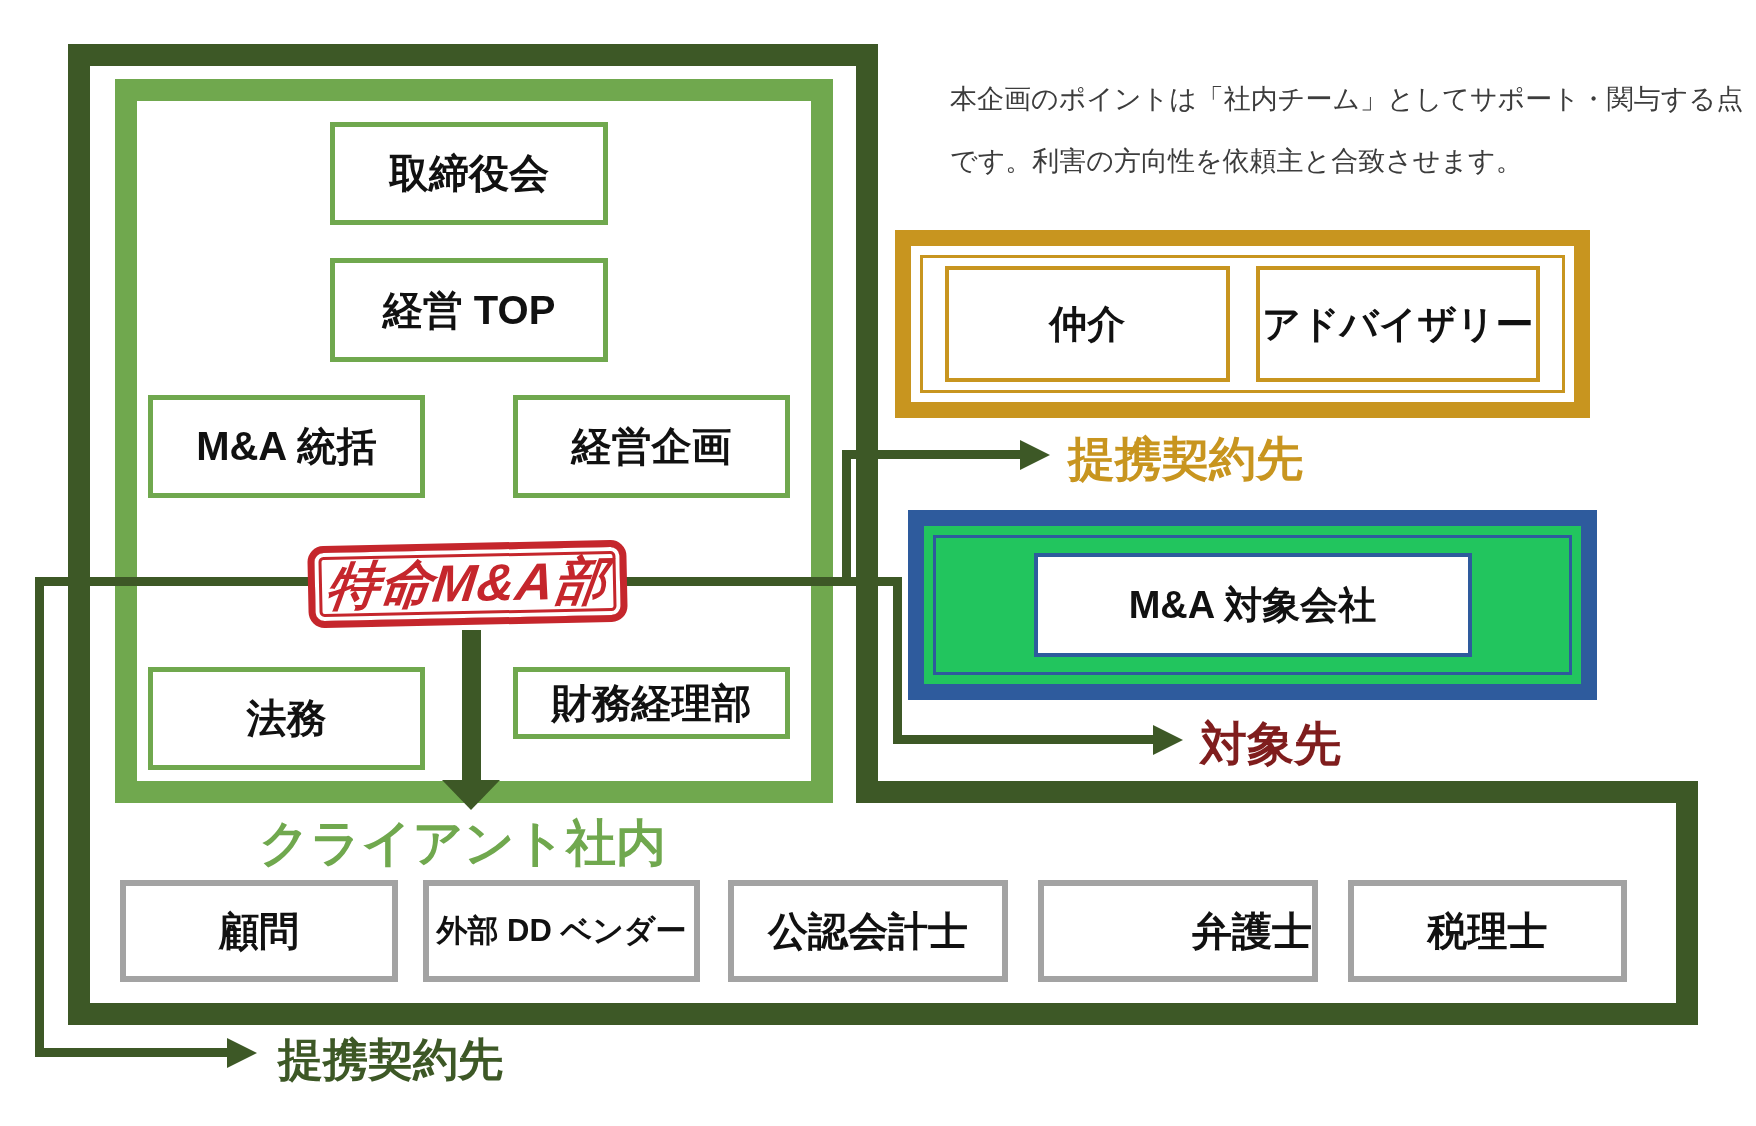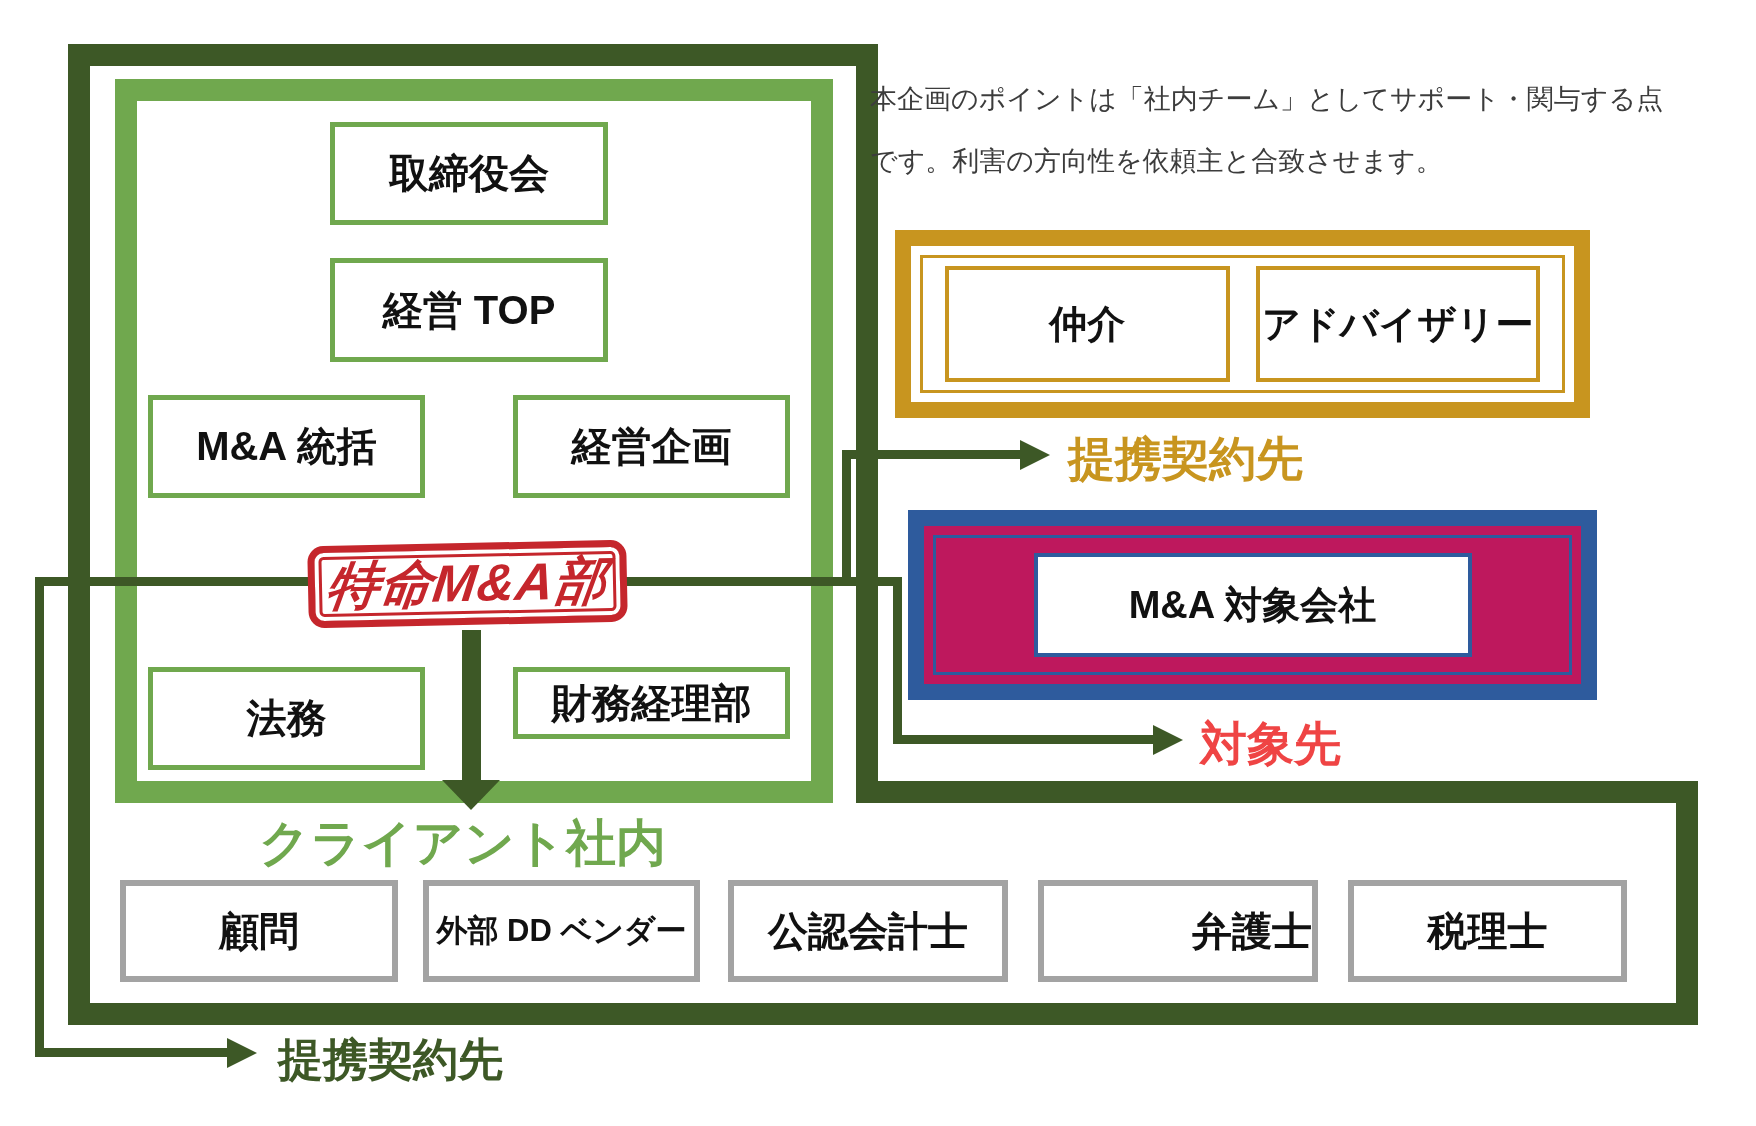--- a/index.html
+++ b/index.html
@@ -35,29 +35,29 @@
     font-weight:bold;font-style:italic;font-size:52px;letter-spacing:1px;
     transform:rotate(-1.2deg);z-index:8;white-space:nowrap;
   }
   
   .gold-outer{border:16px solid #c8951f;background:#fff;z-index:3;}
   .gold-inner{position:absolute;left:9px;top:9px;right:9px;bottom:9px;border:3px solid #c8951f;
     display:flex;align-items:center;justify-content:space-between;padding:16px 22px;gap:26px;box-sizing:border-box;}
   .gold-box{flex:1;height:108px;border:4px solid #c8951f;background:#fff;display:flex;align-items:center;
     justify-content:center;font-weight:bold;font-size:38px;color:#111;white-space:nowrap;}
   
-  .blue-outer{border:16px solid #2e5b9d;background:#be185d;z-index:3;}
+  .blue-outer{border:16px solid #2e5b9d;background:#22c55e;z-index:3;}
   .blue-inner{position:absolute;left:9px;top:9px;right:9px;bottom:9px;border:3px solid #2e5b9d;
     display:flex;align-items:center;justify-content:center;box-sizing:border-box;}
   .blue-box{width:430px;height:96px;border:4px solid #2e5b9d;background:#fff;display:flex;align-items:center;
     justify-content:center;font-weight:bold;font-size:38px;color:#111;white-space:nowrap;}
   
   .lbl-green{color:#70a84e;font-weight:bold;font-size:50px;z-index:4;white-space:nowrap;}
   .lbl-gold{color:#c8951f;font-weight:bold;font-size:47px;z-index:6;white-space:nowrap;}
-  .lbl-blue{color:#ef4444;font-weight:bold;font-size:47px;z-index:6;white-space:nowrap;}
+  .lbl-blue{color:#7f1d1d;font-weight:bold;font-size:47px;z-index:6;white-space:nowrap;}
   .lbl-dgreen{color:#3d5826;font-weight:bold;font-size:45px;z-index:6;white-space:nowrap;}
   .note{color:#3c3c3c;font-size:27px;line-height:62px;z-index:4;white-space:nowrap;}
 </style>
 </head>
 <body>
 
 <div id="canvas">
 
   <div class="abs dbar" style="left:68px;top:44px;width:810px;height:22px;"></div>
   <div class="abs dbar" style="left:68px;top:44px;width:22px;height:981px;"></div>
@@ -109,21 +109,21 @@
     <span style="transform:skewX(-8deg);">特命M&amp;A部</span>
   </div>
 
   <div class="abs line" style="left:462px;top:630px;width:19px;height:150px;"></div>
   <div class="abs tri-down" style="left:442px;top:780px;"></div>
 
   <div class="abs lbl-green" style="left:240px;top:810px;width:445px;text-align:center;">
     <span>クライアント社内</span>
   </div>
 
-  <div class="abs note" style="left:870px;top:68px;">
+  <div class="abs note" style="left:950px;top:68px;">
     <div>本企画のポイントは「社内チーム」としてサポート・関与する点</div>
     <div>です。利害の方向性を依頼主と合致させます。</div>
   </div>
 
   <div class="abs gold-outer" style="left:895px;top:230px;width:695px;height:188px;">
     <div class="gold-inner">
       <div class="gold-box">
         <span>仲介</span>
       </div>
       <div class="gold-box">

